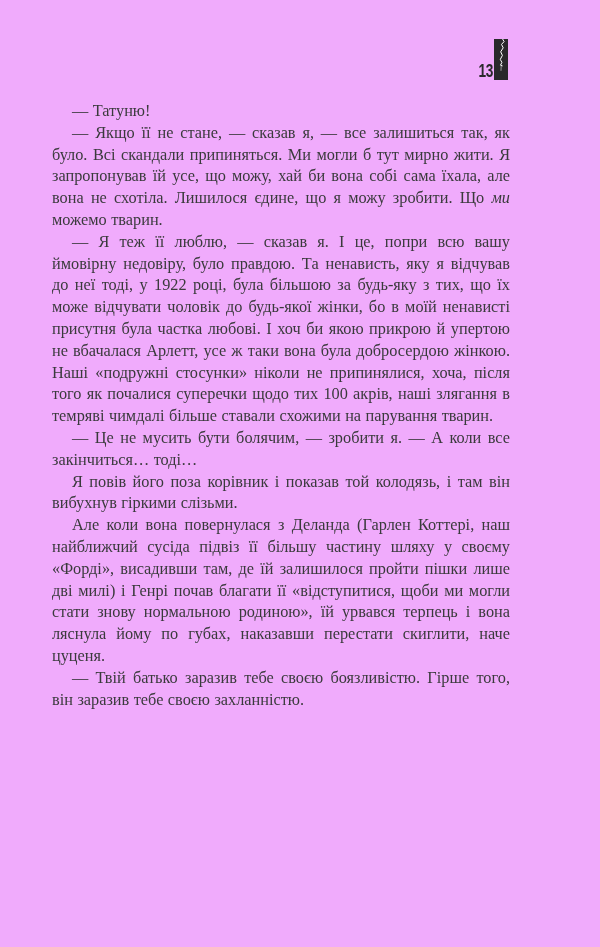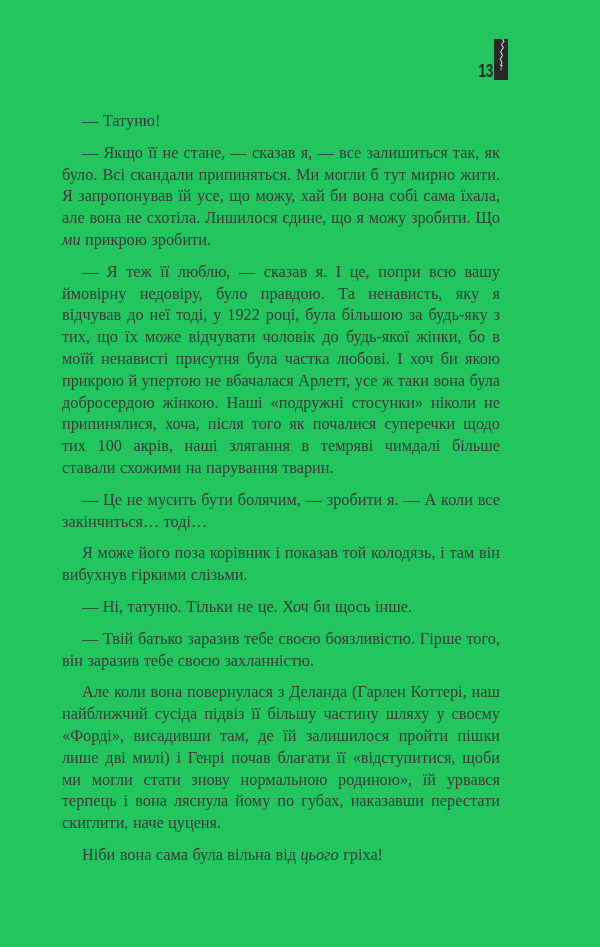--- a/index.html
+++ b/index.html
@@ -10,21 +10,21 @@
   body {
     width: 600px;
     height: 947px;
     position: relative;
     overflow: hidden;
     font-family: "Liberation Serif", "DejaVu Serif", serif;
   }
   .page {
     position: absolute;
     inset: 0;
-    background: #22c55e;
+    background: #f0abfc;
   }
   
   .ornament {
     position: absolute;
     left: 494px;
     top: 39px;
     width: 14px;
     height: 41px;
     display: block;
   }
@@ -43,21 +43,21 @@
   }
   
   .text {
     position: absolute;
     left: 52px;
     top: 100px;
     width: 458px;
     color: var(--text-color, #3a3a3c);
   }
   .text p {
-    margin: 10px;
+    margin: 0;
     padding: 0;
     font-size: 16.3px;
     line-height: 21.8px;
     text-align: justify;
     text-indent: 20px;
     word-spacing: 0.4px;
   }
   .text p em {
   }
 </style>
@@ -71,23 +71,21 @@
   <span class="ornament">
     <svg width="14" height="41" viewBox="0 0 14 41" xmlns="http://www.w3.org/2000/svg" aria-hidden="true">
       <rect x="0" y="0" width="14" height="41" fill="#29292b"></rect>
       <path d="M8.6 0 L10.1 2.6 L7.5 5.4 L9.2 8.8 L6.7 12.8 L8.4 16.4 L6.3 20.4 L7.9 23.4 L6.5 26.2 L8.2 26.8" fill="none" stroke="#ffffff" stroke-width="1" stroke-linejoin="round" stroke-linecap="round"></path>
       <path d="M7.2 27.2 L7.0 31.5" fill="none" stroke="#ffffff" stroke-width="0.5" stroke-linecap="round"></path>
     </svg>
   </span>
 
   <main class="text" id="paragraphs">
       <p><span>— Татуню!</span></p>
-      <p><span>— Якщо її не стане, — сказав я, — все залишиться так, як було. Всі скандали припиняться. Ми могли б тут мирно жити. Я запропонував їй усе, що можу, хай би вона собі сама їхала, але вона не схотіла. Лишилося єдине, що я можу зробити. Що </span><em>ми</em><span> прикрою зробити.</span></p>
+      <p><span>— Якщо її не стане, — сказав я, — все залишиться так, як було. Всі скандали припиняться. Ми могли б тут мирно жити. Я запропонував їй усе, що можу, хай би вона собі сама їхала, але вона не схотіла. Лишилося єдине, що я можу зробити. Що </span><em>ми</em><span> можемо тварин.</span></p>
       <p><span>— Я теж її люблю, — сказав я. І це, попри всю вашу ймовірну недовіру, було правдою. Та ненависть, яку я відчував до неї тоді, у 1922 році, була більшою за будь-яку з тих, що їх може відчувати чоловік до будь-якої жінки, бо в моїй ненависті присутня була частка любові. І хоч би якою прикрою й упертою не вбачалася Арлетт, усе ж таки вона була добросердою жінкою. Наші «подружні стосунки» ніколи не припинялися, хоча, після того як почалися суперечки щодо тих 100 акрів, наші злягання в темряві чимдалі більше ставали схожими на парування тварин.</span></p>
       <p><span>— Це не мусить бути болячим, — зробити я. — А коли все закінчиться… тоді…</span></p>
-      <p><span>Я може його поза корівник і показав той колодязь, і там він вибухнув гіркими слізьми.</span></p>
-      <p><span>— Ні, татуню. Тільки не це. Хоч би щось інше.</span></p>
+      <p><span>Я повів його поза корівник і показав той колодязь, і там він вибухнув гіркими слізьми.</span></p>
+      <p><span>Але коли вона повернулася з Деланда (Гарлен Коттері, наш найближчий сусіда підвіз її більшу частину шляху у своєму «Форді», висадивши там, де їй залишилося пройти пішки лише дві милі) і Генрі почав благати її «відступитися, щоби ми могли стати знову нормальною родиною», їй урвався терпець і вона ляснула йому по губах, наказавши перестати скиглити, наче цуценя.</span></p>
       <p><span>— Твій батько заразив тебе своєю боязливістю. Гірше того, він заразив тебе своєю захланністю.</span></p>
-      <p><span>Але коли вона повернулася з Деланда (Гарлен Коттері, наш найближчий сусіда підвіз її більшу частину шляху у своєму «Форді», висадивши там, де їй залишилося пройти пішки лише дві милі) і Генрі почав благати її «відступитися, щоби ми могли стати знову нормальною родиною», їй урвався терпець і вона ляснула йому по губах, наказавши перестати скиглити, наче цуценя.</span></p>
-      <p><span>Ніби вона сама була вільна від </span><em>цього</em><span> гріха!</span></p>
     </main>
 
 </div>
 
 </body></html>

